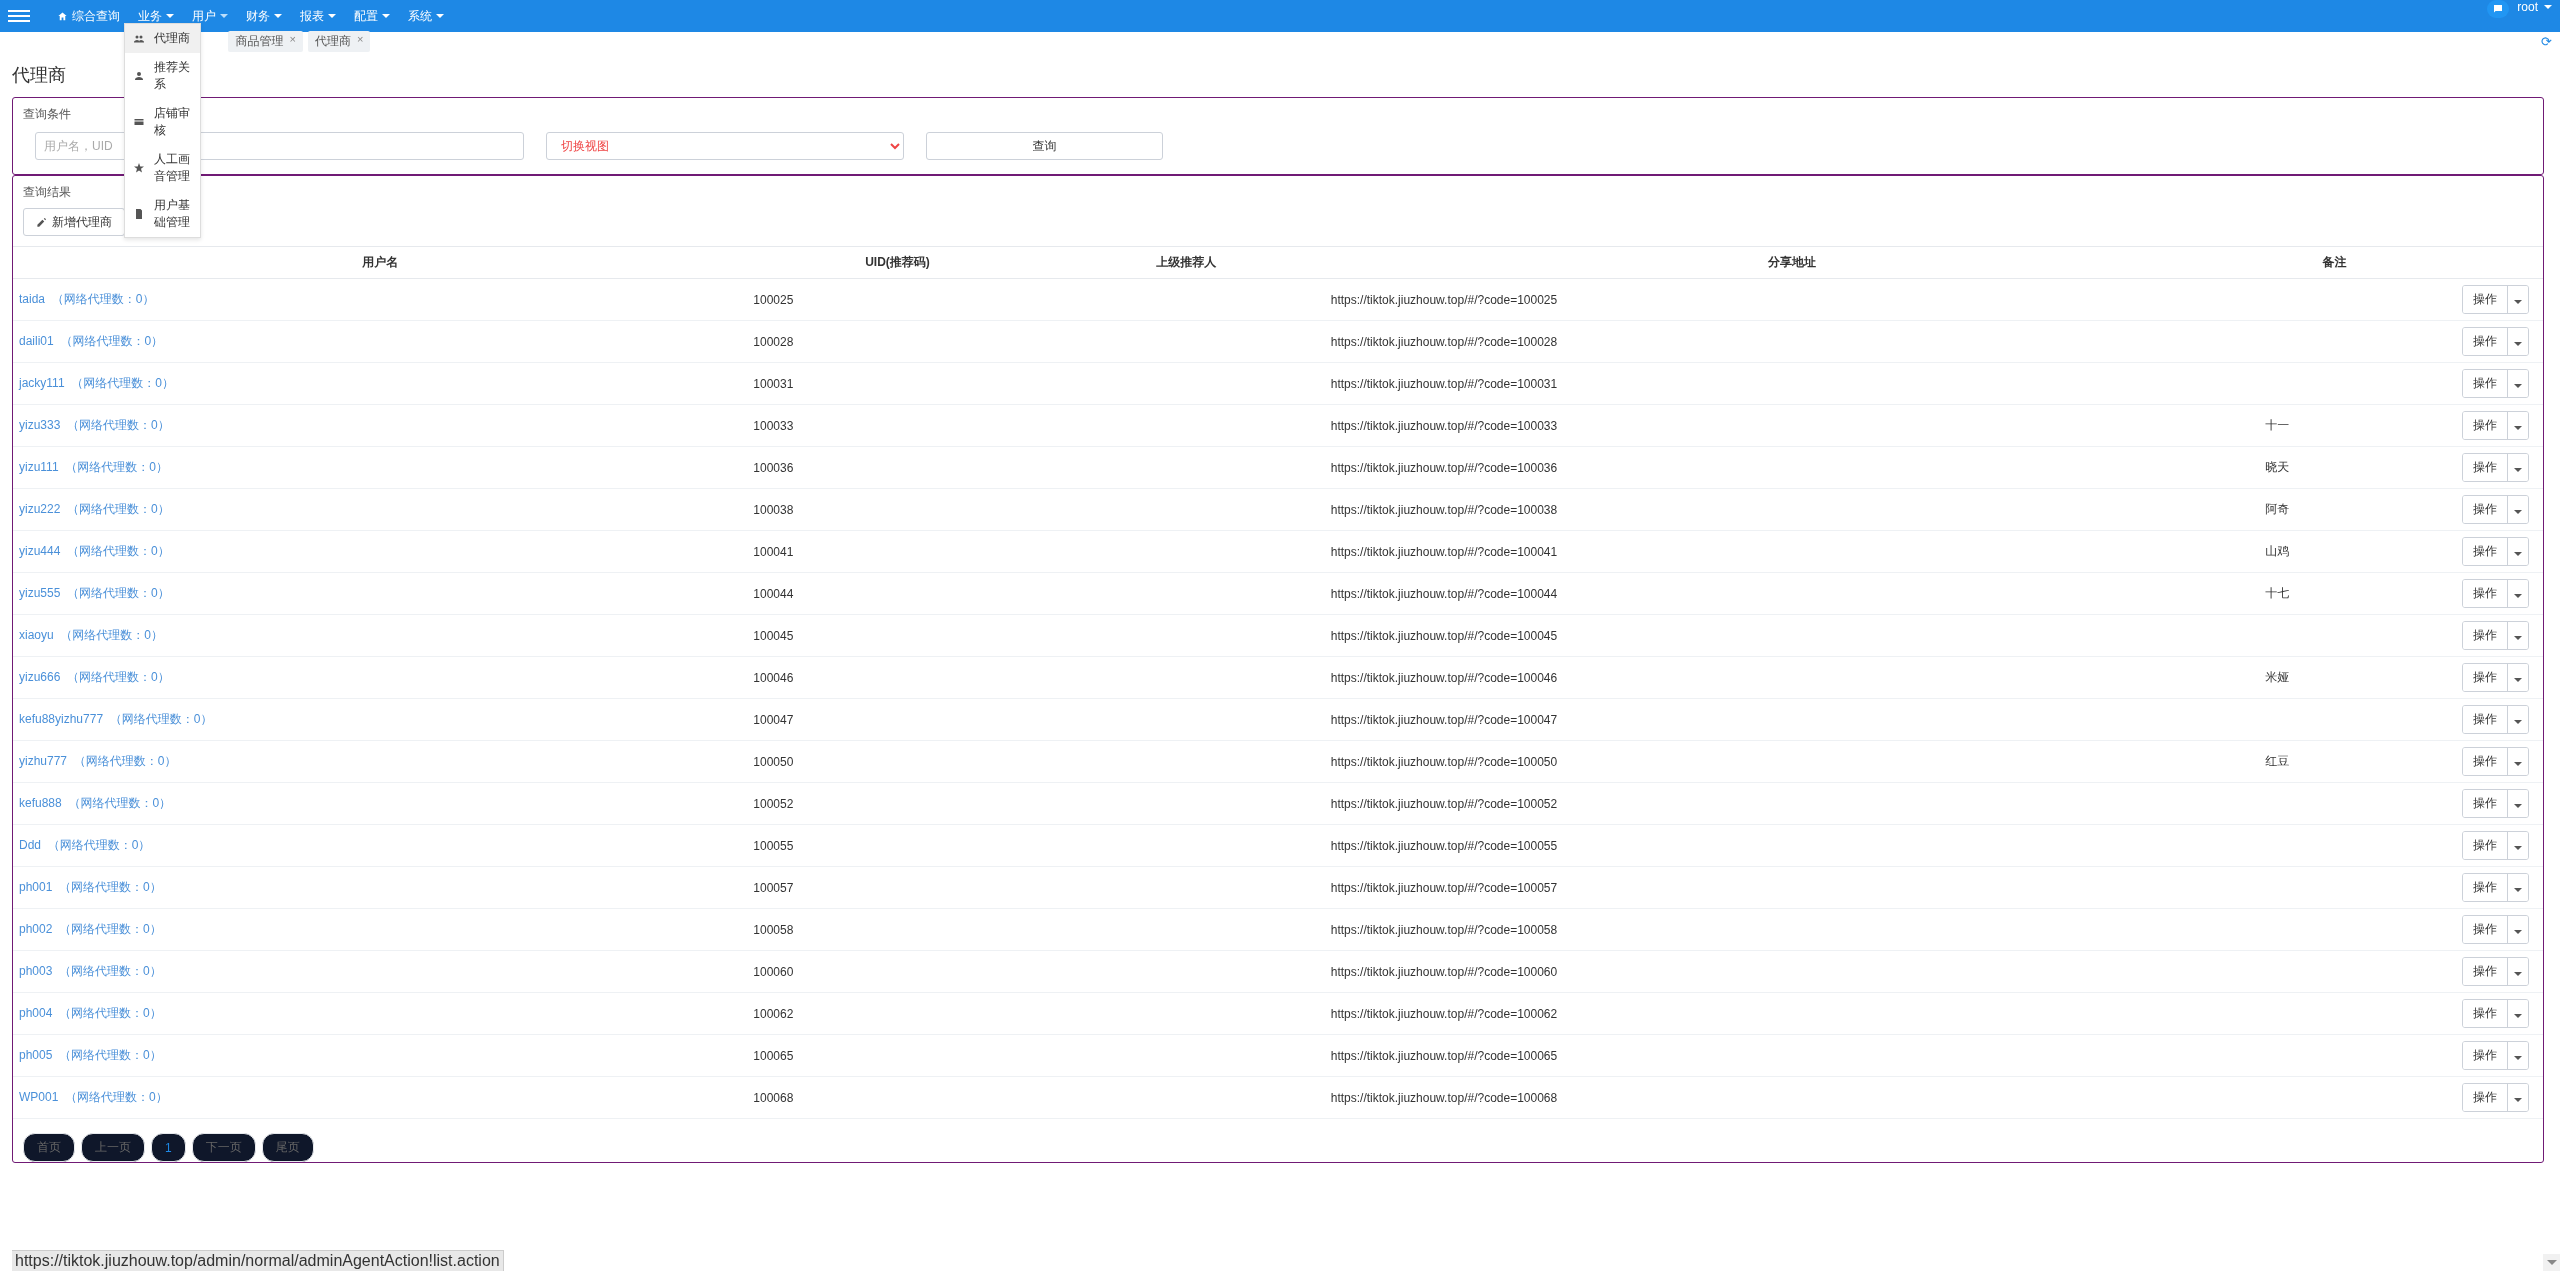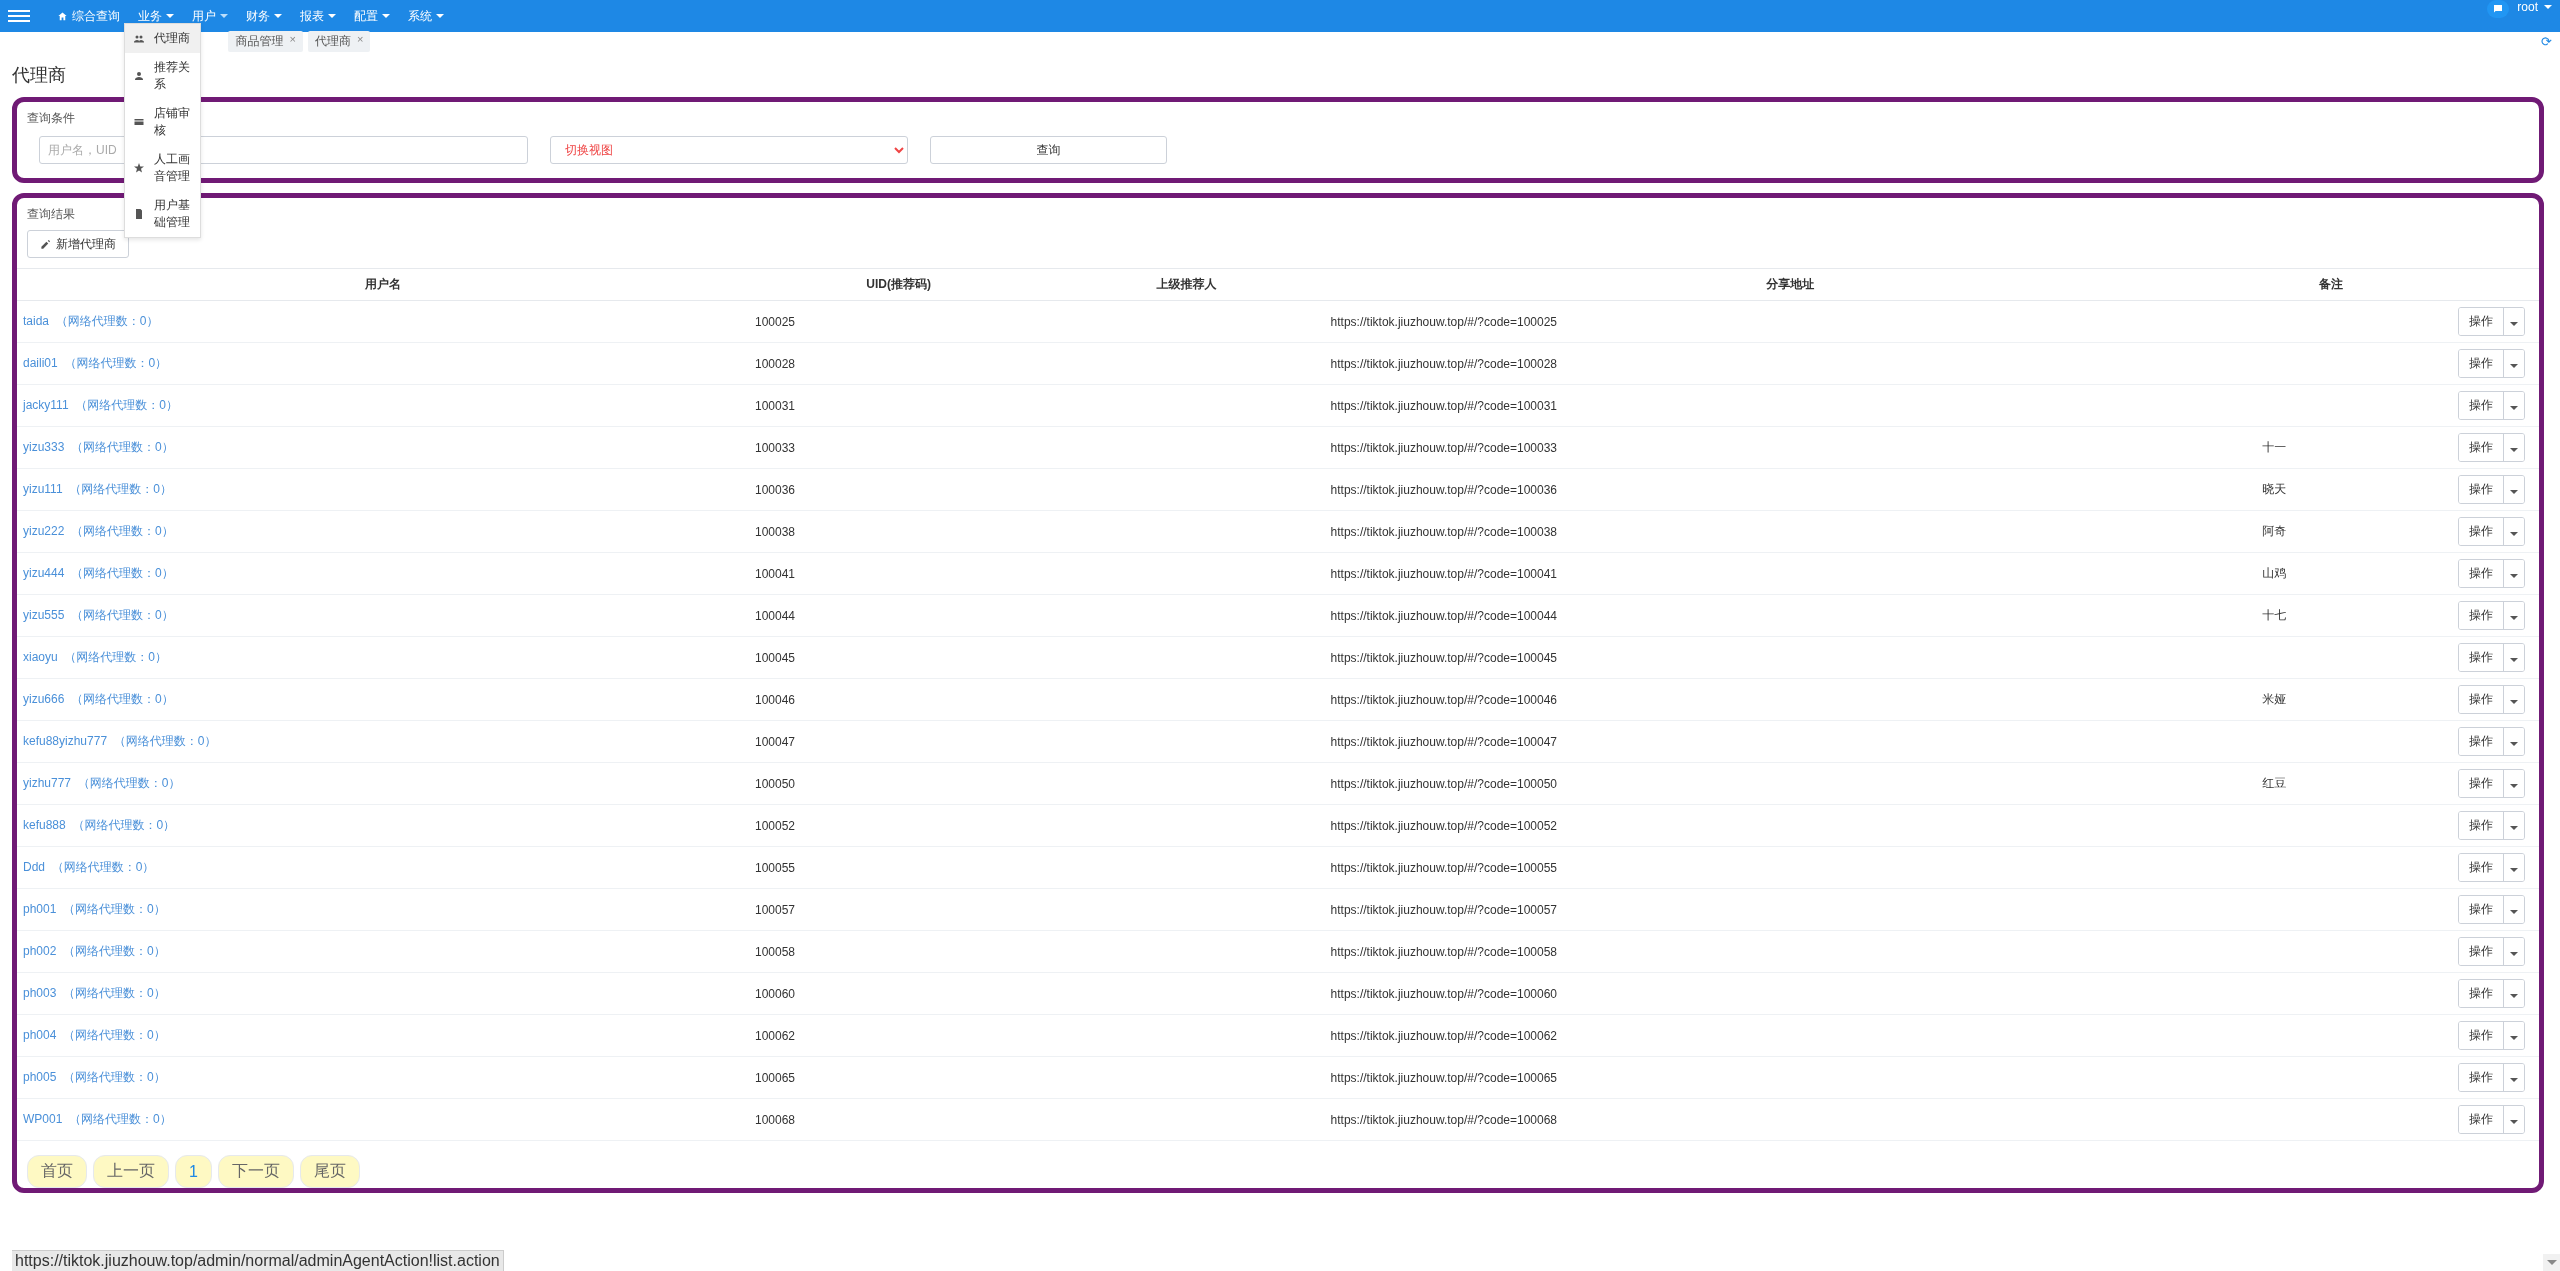--- a/index.html
+++ b/index.html
@@ -22,21 +22,21 @@
 .tab.filler{opacity:0}
 .tab .x{color:#888;font-size:11px}
 .refresh{position:absolute;right:8px;top:2px;color:#1e88e5;font-size:13px}
 .dropdown{position:absolute;left:124px;top:23px;width:77px;background:#fff;border:1px solid #ddd;box-shadow:0 2px 4px rgba(0,0,0,.1)}
 .dd-item{display:flex;align-items:center;gap:9px;padding:6px 8px;font-size:11px;color:#333}
 .dd-item:first-child{background:#f0f0f0}
 .dd-ic{width:12px;height:12px}
 .dd-ic svg{width:12px;height:12px;fill:#555}
 .content{padding:12px 16px 0 12px}
 .page-title{font-size:18px;color:#333;margin-bottom:10px;font-weight:normal}
-.panel{border:5px solid #701a75;border-radius:12px;margin-bottom:10px}
+.panel{border:1px solid #701a75;border-radius:3px;}
 .panel-hd{padding:8px 10px;font-size:12px;color:#555;border-bottom:1px solid transparent}
 .search-row{display:flex;gap:22px;padding:0 10px 14px 22px;align-items:center}
 .inp{height:28px;border:1px solid #ccd1d9;border-radius:3px;padding:0 8px;font-size:12px}
 .inp::placeholder{color:#aaa}
 .inp.w1{width:489px}
 .sel{height:28px;border:1px solid #ccd1d9;border-radius:3px;padding:0 10px;width:358px;color:#ef4444;background:#fff}
 .btn-q{height:28px;width:237px;border:1px solid #ccd1d9;border-radius:3px;background:#fff;font-size:12px;color:#333}
 .btn-add{height:28px;border:1px solid #ccd1d9;border-radius:3px;background:#fff;font-size:12px;color:#333;padding:0 12px;display:flex;align-items:center;gap:5px;margin:0 0 10px 10px}
 .pencil{width:11px;height:11px}
 .pencil svg{width:11px;height:11px;fill:#555}
@@ -51,21 +51,21 @@
 th.c4,td.c4{width:560px}
 th.c5,td.c5{width:90px}
 th.c6,td.c6{width:80px;text-align:right;padding-right:14px}
 .ulink{color:#4a90d9}
 .ucnt{color:#4a90d9}
 .op-grp{display:inline-flex;border:1px solid #ccd1d9;border-radius:3px;overflow:hidden}
 .op-btn{background:#fff;border:none;padding:5px 10px;font-size:12px;color:#333}
 .op-dd{background:#fff;border:none;border-left:1px solid #ccd1d9;padding:5px 6px}
 .op-dd .caret2{width:0;height:0;border-left:4px solid transparent;border-right:4px solid transparent;border-top:4px solid #555;display:inline-block}
 .pager{display:flex;gap:6px;padding:14px 0 0 10px}
-.pg-btn{border:1px solid #e6e9ed;border-radius:12px;background:#fef9c3;padding:5px 13px;font-size:16px;color:#666}
+.pg-btn{border:1px solid #e6e9ed;border-radius:12px;background:#0f172a;padding:5px 13px;font-size:12px;color:#666}
 .pg-btn.cur{color:#1e88e5}
 .statusbar{position:absolute;left:12px;bottom:0;background:#e8e8e8;padding:1px 3px;font-size:16px;color:#333;border-top:1px solid #ccc;border-right:1px solid #ccc}
 .scroll-dn{position:absolute;right:0;bottom:0;width:17px;height:17px;background:#f1f1f1;display:flex;align-items:center;justify-content:center}
 .scroll-dn .caret2{width:0;height:0;border-left:5px solid transparent;border-right:5px solid transparent;border-top:5px solid #888;display:inline-block}
 </style>
 </head>
 <body>
 
 <div class="topbar">
   <div class="hamburger">

